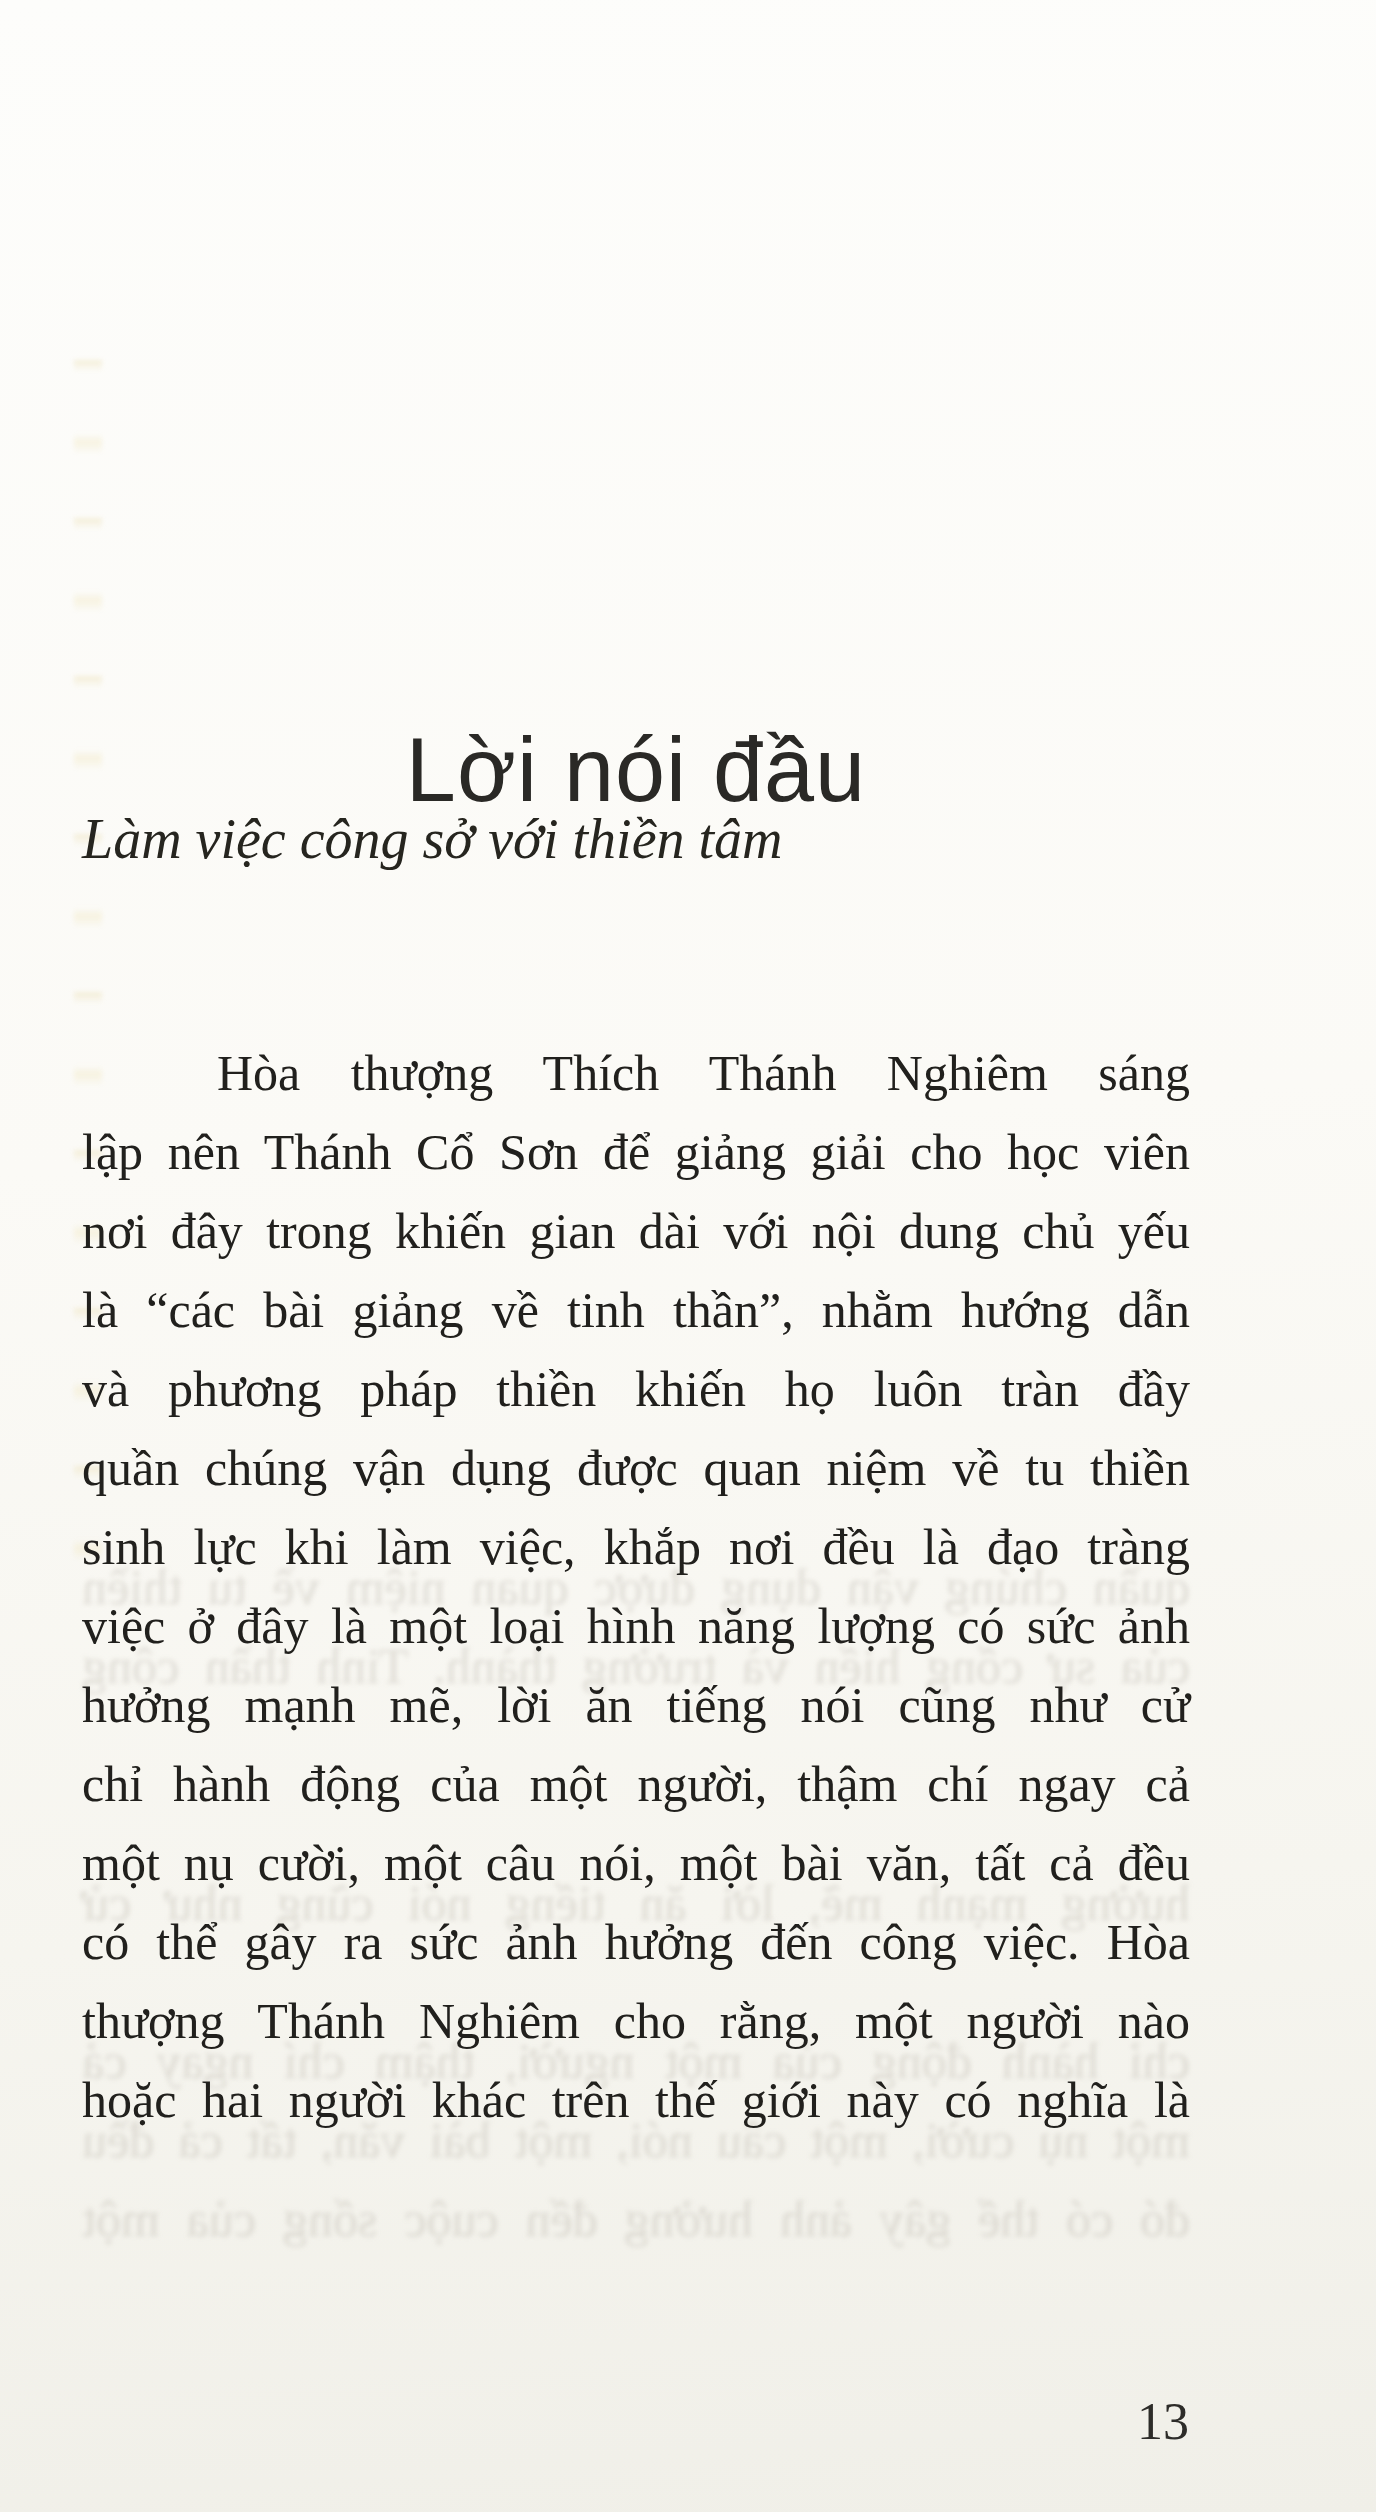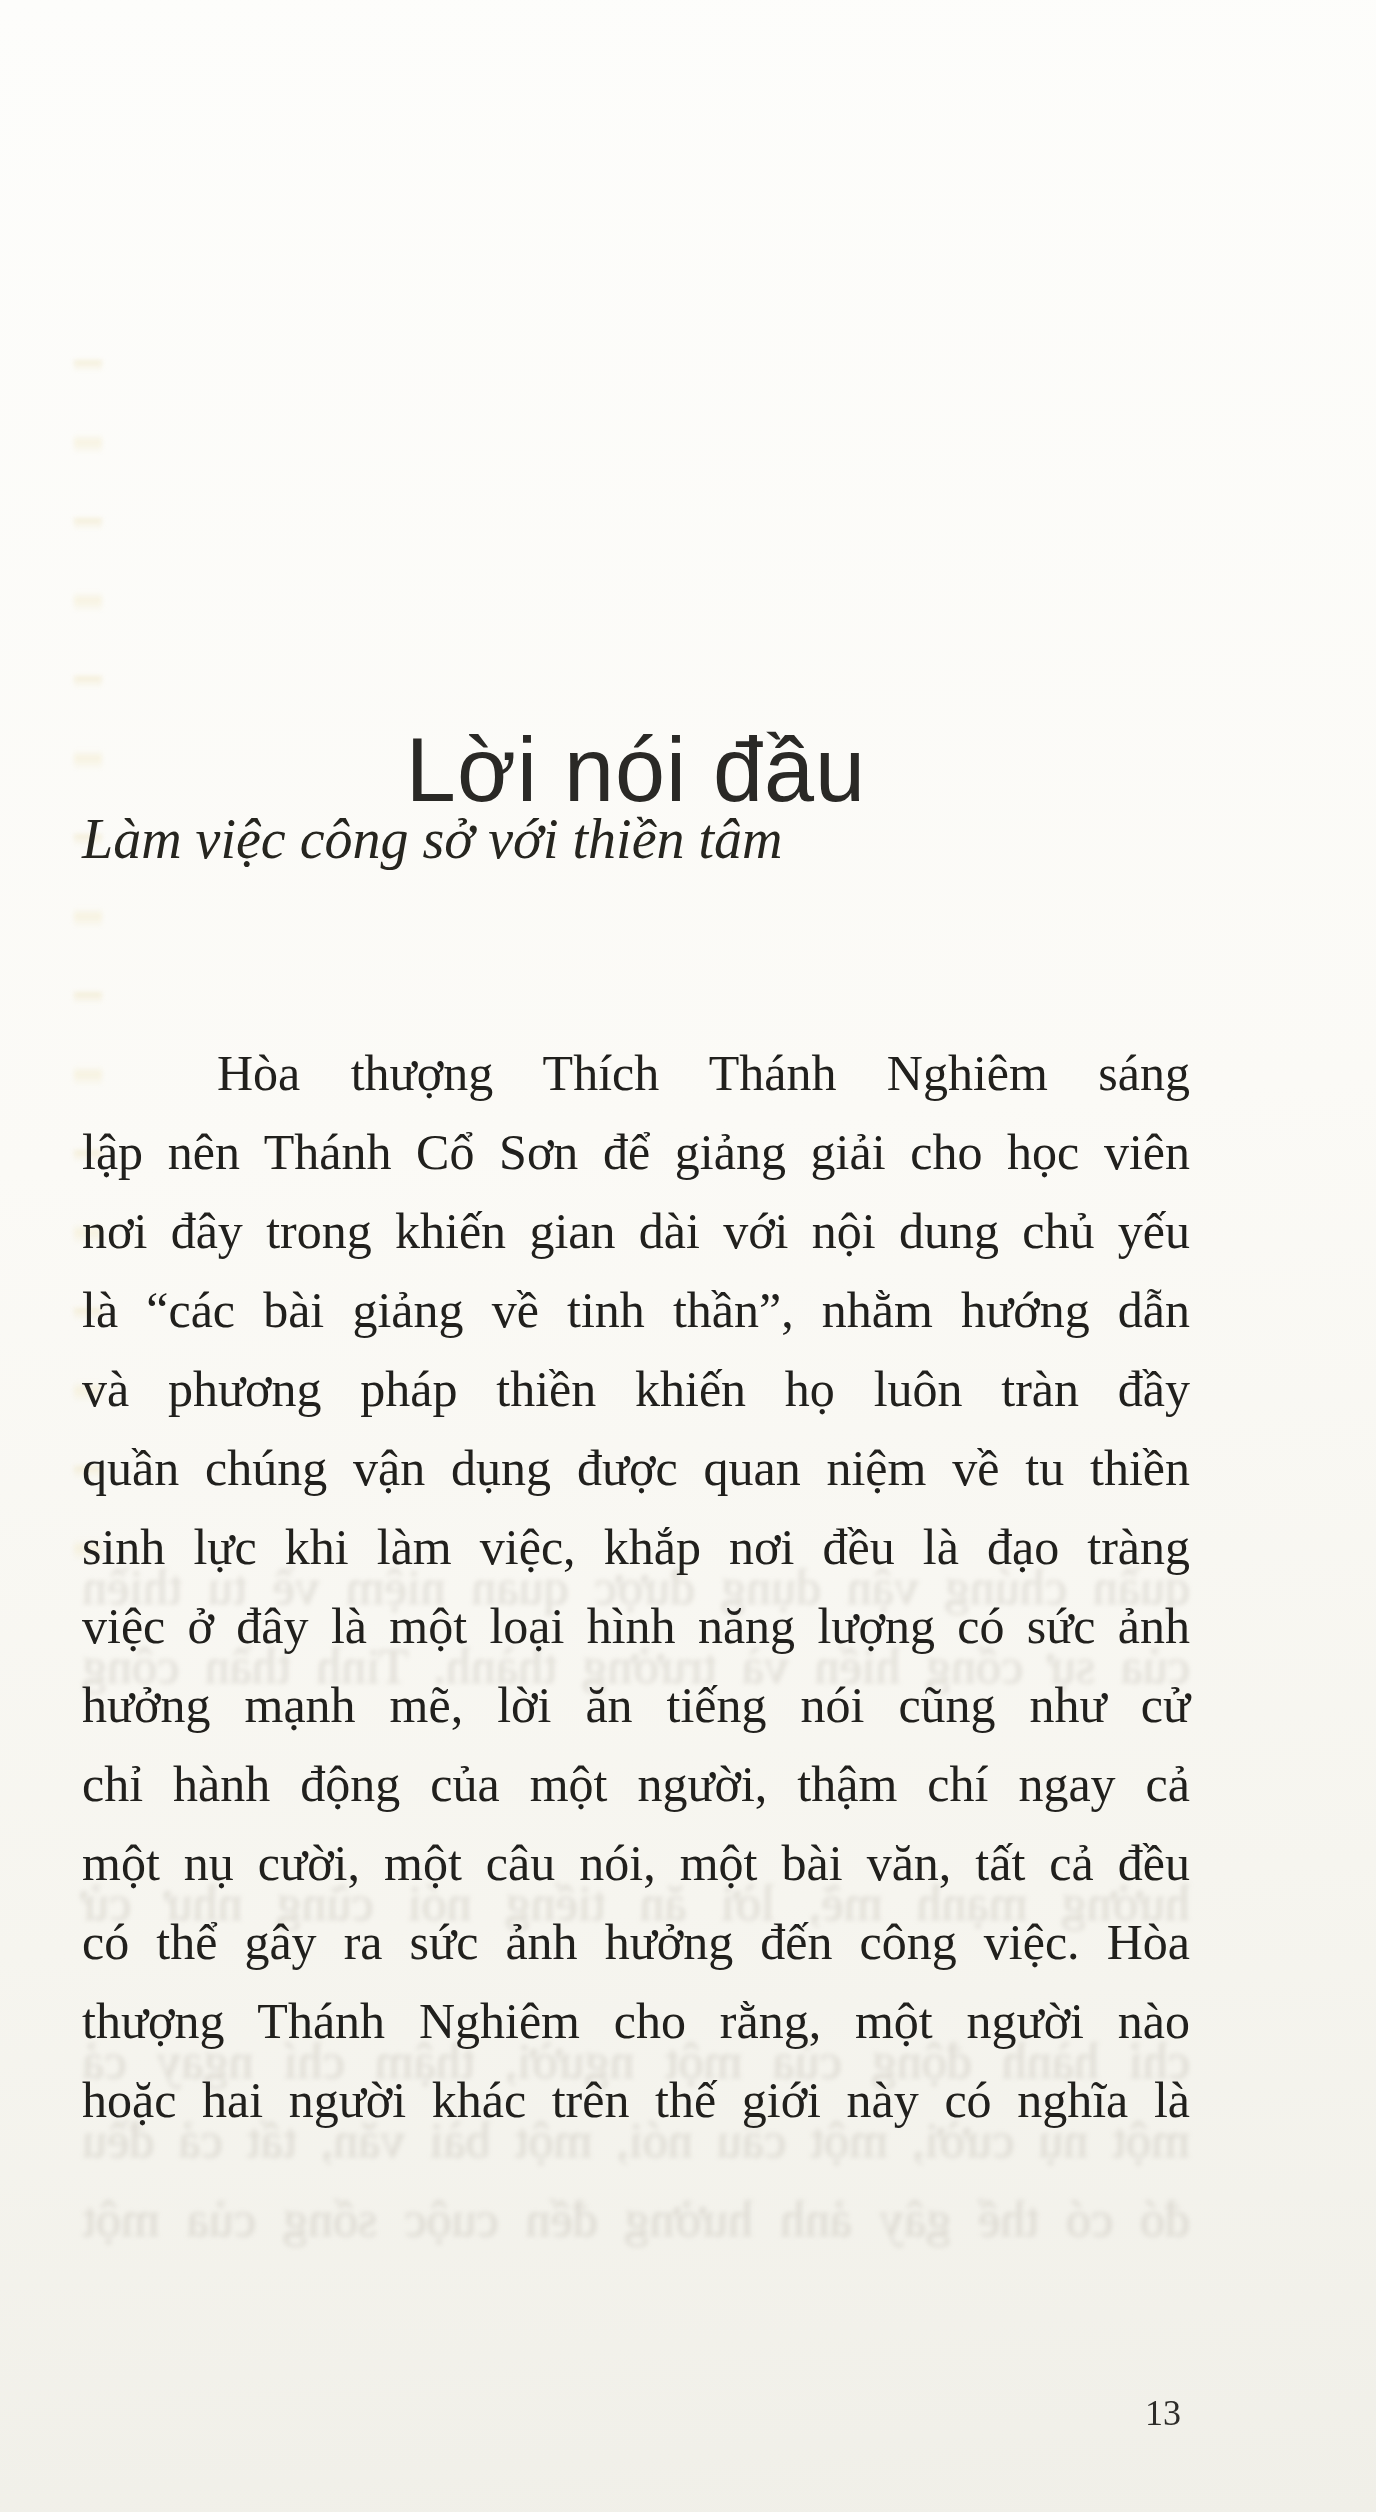--- a/index.html
+++ b/index.html
@@ -100,21 +100,21 @@
     pointer-events: none;
     user-select: none;
   }
 
   .page-number {
     position: absolute;
     top: 2392px;
     left: 1103px;
     width: 120px;
     text-align: center;
-    font-size: 36px;
+    font-size: 52px;
     color: #2d2c29;
   }
 </style>
 </head>
 <body>
 
 <div class="page">
 
   <div class="edge-strip"></div>
 

